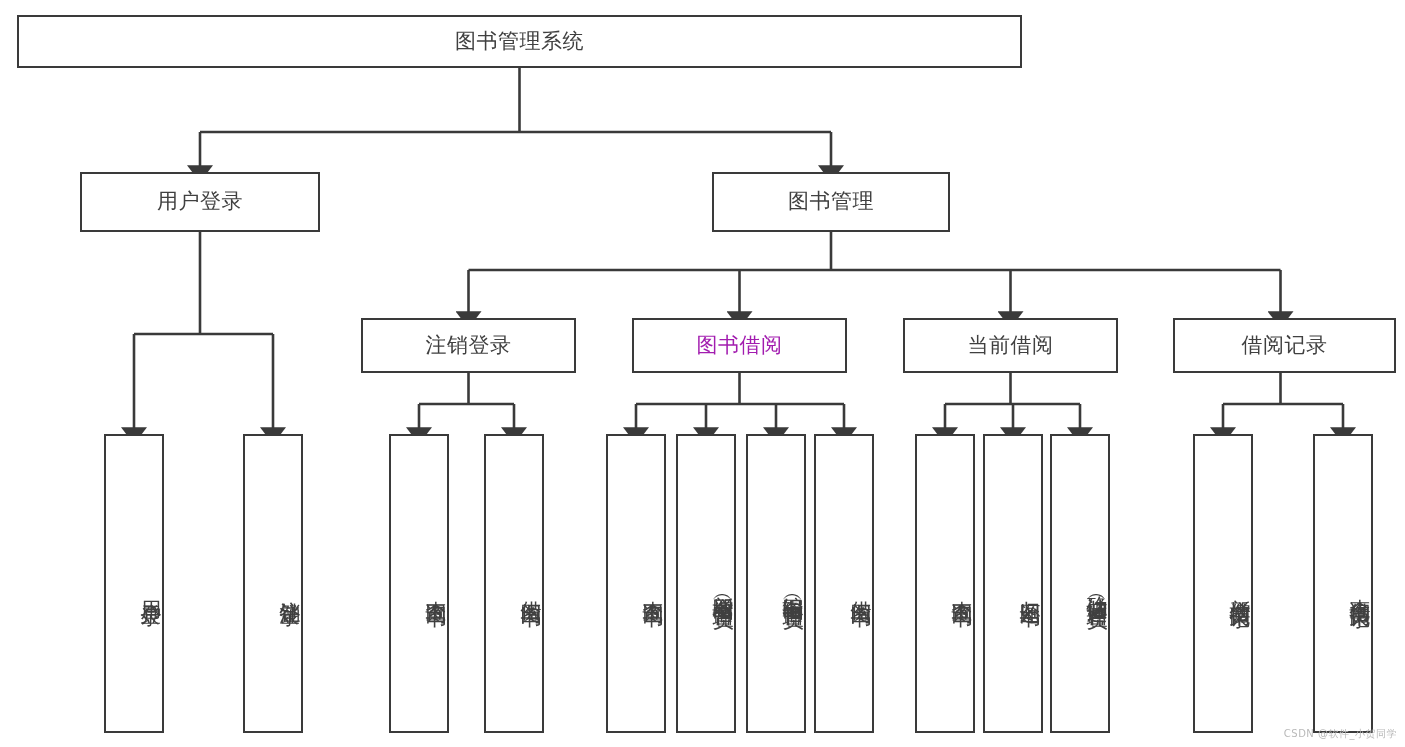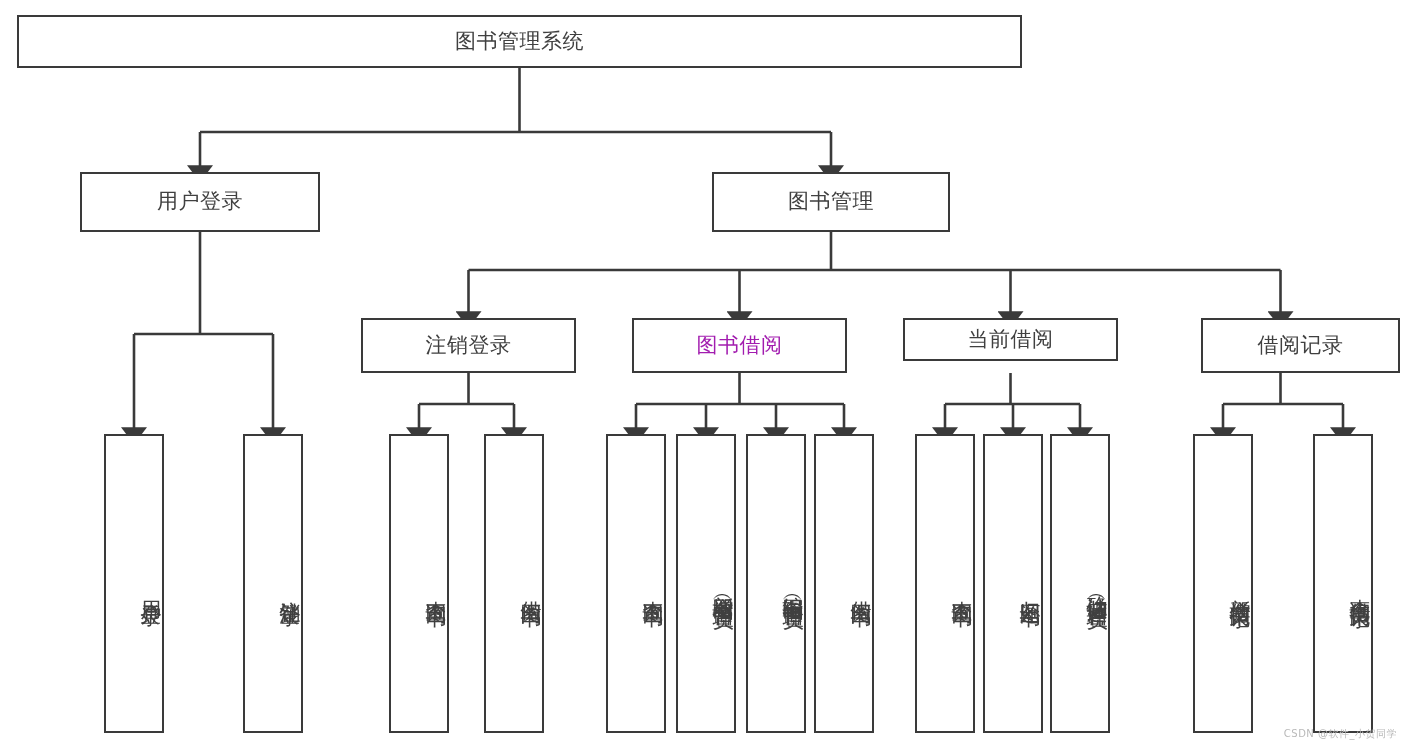--- a/index.html
+++ b/index.html
@@ -127,24 +127,24 @@
       </div>
       <div class="node h-node" style="left: 712px; top: 172px; width: 238px; height: 60px; border-color: rgb(58, 58, 58); color: rgb(64, 64, 64);">
         <span class="label">图书管理</span>
       </div>
       <div class="node h-node" style="left: 361px; top: 318px; width: 215px; height: 55px; border-color: rgb(58, 58, 58); color: rgb(64, 64, 64);">
         <span class="label">注销登录</span>
       </div>
       <div class="node h-node" style="left: 632px; top: 318px; width: 215px; height: 55px; border-color: rgb(58, 58, 58); color: #a21caf;">
         <span class="label">图书借阅</span>
       </div>
-      <div class="node h-node" style="left: 903px; top: 318px; width: 215px; height: 43px; border-color: rgb(58, 58, 58); color: rgb(64, 64, 64);">
+      <div class="node h-node" style="left: 903px; top: 318px; width: 215px; height: 55px; border-color: rgb(58, 58, 58); color: rgb(64, 64, 64);">
         <span class="label">当前借阅</span>
       </div>
-      <div class="node h-node" style="left: 1173px; top: 318px; width: 199px; height: 55px; border-color: rgb(58, 58, 58); color: rgb(64, 64, 64); margin-left: 28px;">
+      <div class="node h-node" style="left: 1173px; top: 318px; width: 223px; height: 55px; border-color: rgb(58, 58, 58); color: rgb(64, 64, 64);">
         <span class="label">借阅记录</span>
       </div>
       <div class="node v-node" style="left: 104px; top: 434px; width: 60px; height: 299px; border-color: rgb(58, 58, 58); color: rgb(64, 64, 64);">
         <span class="label">用户登录</span>
       </div>
       <div class="node v-node" style="left: 243px; top: 434px; width: 60px; height: 299px; border-color: rgb(58, 58, 58); color: rgb(64, 64, 64);">
         <span class="label">注销登录</span>
       </div>
       <div class="node v-node" style="left: 389px; top: 434px; width: 60px; height: 299px; border-color: rgb(58, 58, 58); color: rgb(64, 64, 64);">
         <span class="label">查询图书</span>

